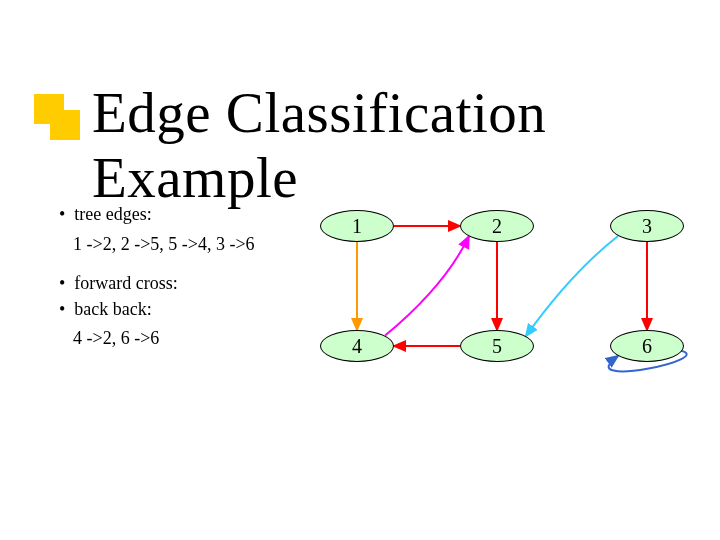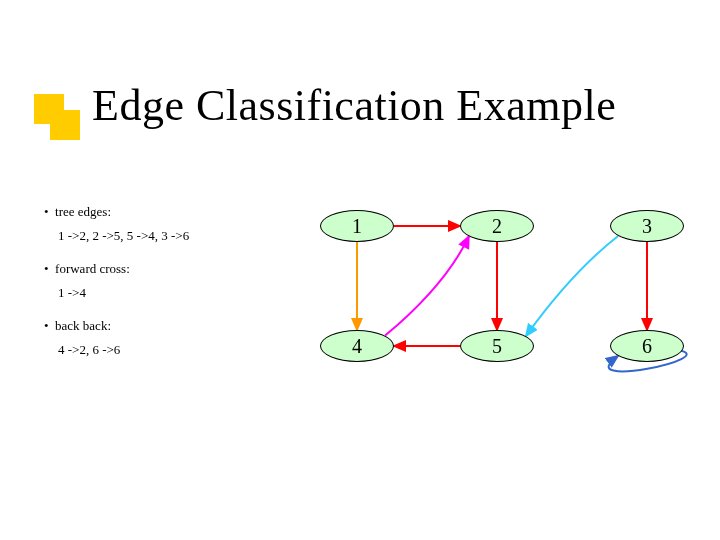--- a/index.html
+++ b/index.html
@@ -19,29 +19,29 @@
   .accent-square {
     position: absolute;
     background: #ffcc00;
   }
   .sq1 { left: 34px; top: 94px;  width: 30px; height: 30px; }
   .sq2 { left: 50px; top: 110px; width: 30px; height: 30px; }
   .title {
     position: absolute;
     left: 92px;
     top: 80px;
-    font-size: 44px;
+    font-size: 57px;
     letter-spacing: 0.5px;
   }
   .bullets {
     position: absolute;
-    left: 40px;
+    left: 55px;
     top: 200px;
     width: 270px;
-    font-size: 13px;
+    font-size: 18px;
     line-height: 1.2;
   }
   .bul-row { padding-left: 18px; text-indent: -14px; margin-top: 4px; }
   .bul-sub { padding-left: 18px; margin-top: 8px; margin-bottom: 18px; }
   .graph {
     position: absolute;
     left: 320px;
     top: 210px;
     width: 380px;
     height: 200px;
@@ -73,21 +73,20 @@
   <div class="accent-square sq1"></div>
   <div class="accent-square sq2"></div>
 
   <div class="title">Edge Classification Example</div>
 
   <div class="bullets">
     <div class="bul-row">•&nbsp;&nbsp;<span>tree edges:</span></div>
     <div class="bul-sub">1 -&gt;2, 2 -&gt;5, 5 -&gt;4, 3 -&gt;6</div>
 
     <div class="bul-row">•&nbsp;&nbsp;<span>forward cross:</span></div>
-    <div class="bul-sub">1 -&gt;4</div>
 
     <div class="bul-row">•&nbsp;&nbsp;<span>back back:</span></div>
     <div class="bul-sub">4 -&gt;2, 6 -&gt;6</div>
 
   </div>
 
   <div class="graph">
     <svg class="edges">
         <defs>
           <marker id="ah-tree" markerWidth="8" markerHeight="8" refX="6" refY="3" orient="auto">

